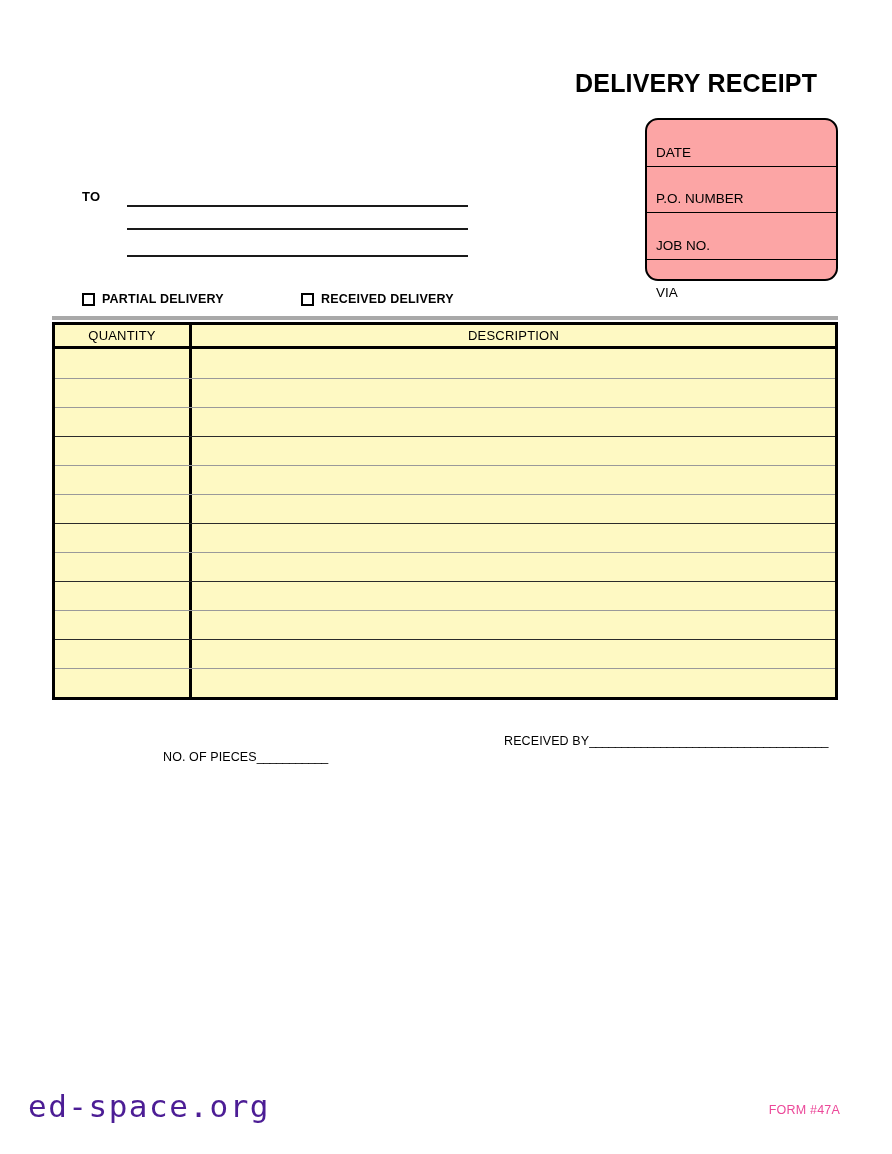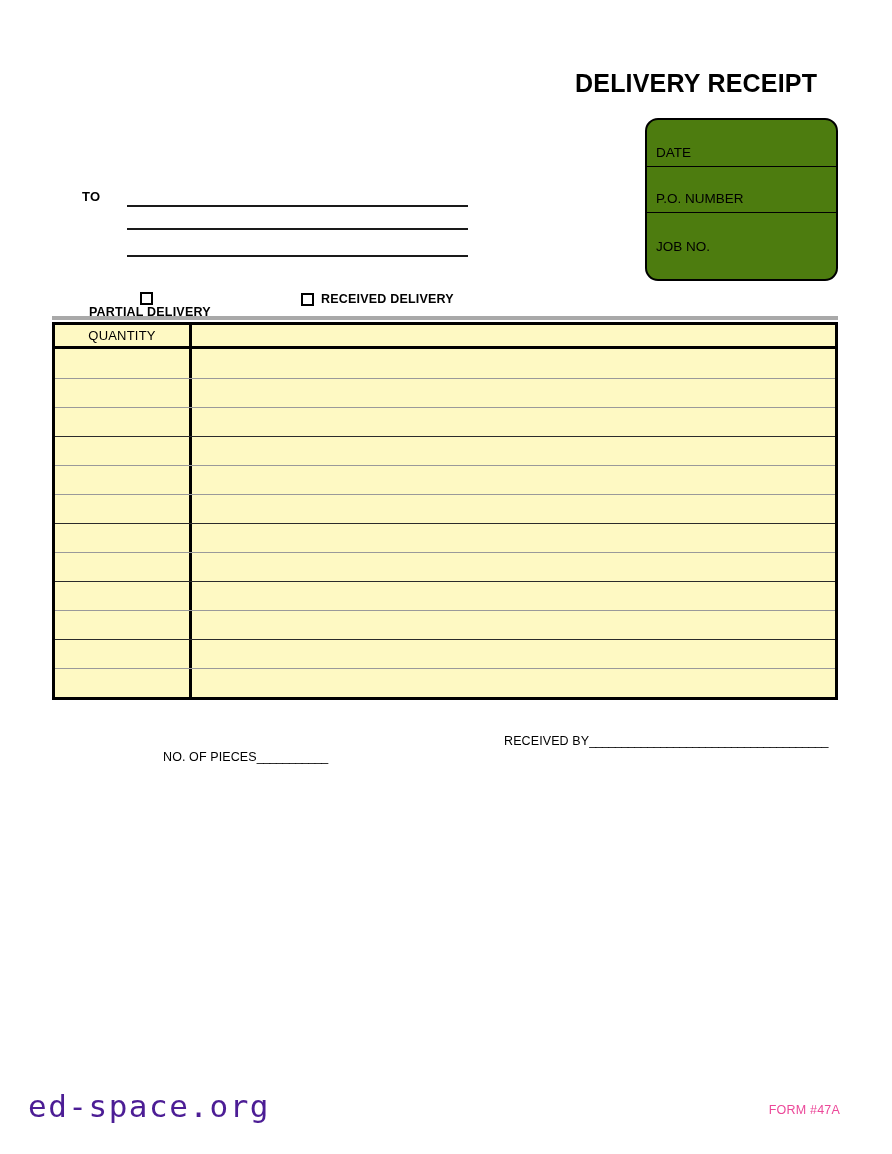--- a/index.html
+++ b/index.html
@@ -37,21 +37,21 @@
   
   .info-box {
     position: absolute;
     left: 645px;
     top: 118px;
     width: 193px;
     height: 163px;
     border: 2.5px solid #000;
     border-radius: 13px;
     box-sizing: border-box;
-    background: #4d7c0f;
+    background: #fca5a5;
   }
   .info-row {
     position: relative;
     height: 46.5px;
     box-sizing: border-box;
     border-bottom: 1.6px solid #000;
   }
   .info-row:last-child {
     border-bottom: none;
   }
@@ -94,21 +94,21 @@
     top: 292px;
     width: 420px;
     height: 18px;
   }
   .check-item {
     position: absolute;
     display: flex;
     align-items: center;
     white-space: nowrap;
   }
-  .check-item.partial  { left: 0px;   top: 0px; flex-direction: column; }
+  .check-item.partial  { left: 0px;   top: 0px; }
   .check-item.complete { left: 219px; top: 0px; }
   .checkbox {
     width: 13px;
     height: 13px;
     border: 2px solid #000;
     box-sizing: border-box;
     background: #fff;
     display: inline-block;
     flex: 0 0 auto;
   }
@@ -230,20 +230,23 @@
   <div class="info-box">
     <div class="info-row">
       <span class="info-label">DATE</span>
     </div>
     <div class="info-row">
       <span class="info-label">P.O. NUMBER</span>
     </div>
     <div class="info-row">
       <span class="info-label">JOB NO.</span>
     </div>
+    <div class="info-row">
+      <span class="info-label">VIA</span>
+    </div>
   </div>
 
   <div class="to-label">TO</div>
   <div class="to-lines">
     <div class="to-line l1"></div>
     <div class="to-line l2"></div>
     <div class="to-line l3"></div>
   </div>
 
   <div class="checks">
@@ -258,20 +261,23 @@
   </div>
 
   <div class="top-rule"></div>
 
   <div class="items-table">
 
     <div class="row head-row">
       <div class="c-qty">
         <span class="col-head">QUANTITY</span>
       </div>
+      <div class="c-desc">
+        <span class="col-head">DESCRIPTION</span>
+      </div>
     </div>
 
     <div class="row body-row first">
       <div class="c-qty"></div>
       <div class="c-desc"></div>
     </div>
     <div class="row body-row">
       <div class="c-qty"></div>
       <div class="c-desc"></div>
     </div>

